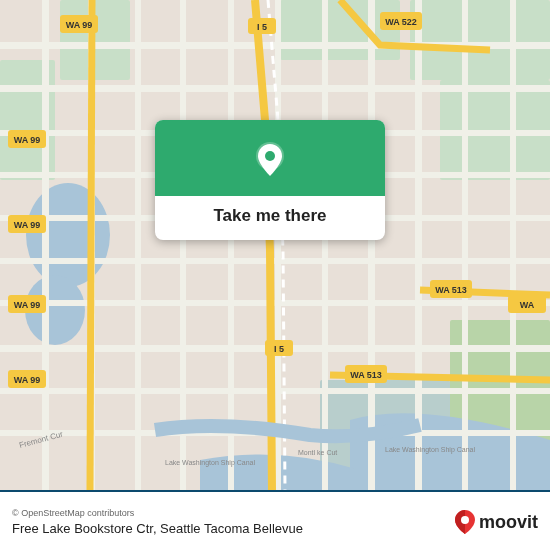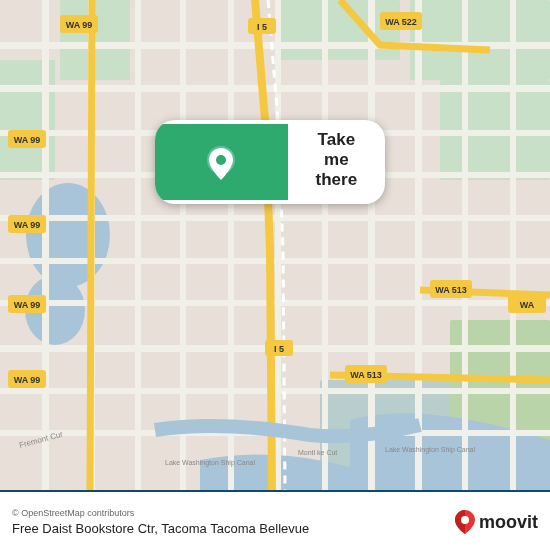--- a/index.html
+++ b/index.html
@@ -26,24 +26,24 @@
       height: 100%;
     }
 
     
     #overlay-card {
       position: absolute;
       top: 120px;
       left: 155px;
       width: 230px;
       background: white;
-      border-radius: 20px;
+      border-radius: 8px;
       box-shadow: 0 2px 10px rgba(0,0,0,0.3);
       display: flex;
-      flex-direction: row;
+      flex-direction: column;
       align-items: center;
       overflow: hidden;
     }
 
     #overlay-card-green {
       background-color: #2eaa6e;
       width: 100%;
       padding: 18px 0 14px 0;
       display: flex;
       align-items: center;
@@ -216,21 +216,21 @@
         <circle cx="22" cy="18" r="5" fill="#2eaa6e"></circle>
       </svg>
     </div>
     <div id="overlay-card-label">Take me there</div>
   </div>
 </div>
 
 <div id="footer">
   <div id="footer-left">
     <span id="attribution">© OpenStreetMap contributors</span>
-    <span id="place-name">Free Daist Bookstore Ctr, Tacoma Tacoma Bellevue</span>
+    <span id="place-name">Free Lake Bookstore Ctr, Seattle Tacoma Bellevue</span>
   </div>
   <div id="moovit-logo">
 
     <svg id="moovit-pin" viewBox="0 0 28 28" xmlns="http://www.w3.org/2000/svg">
       <path d="M14 2 C8.5 2 4 6.5 4 12 C4 19 14 26 14 26 C14 26 24 19 24 12 C24 6.5 19.5 2 14 2Z" fill="#e63333"></path>
       <path d="M14 2 C8.5 2 4 6.5 4 12 C4 19 14 26 14 26 L14 2Z" fill="#c02020"></path>
       <circle cx="14" cy="12" r="4" fill="white"></circle>
     </svg>
     <span id="moovit-text">moovit</span>
   </div>

